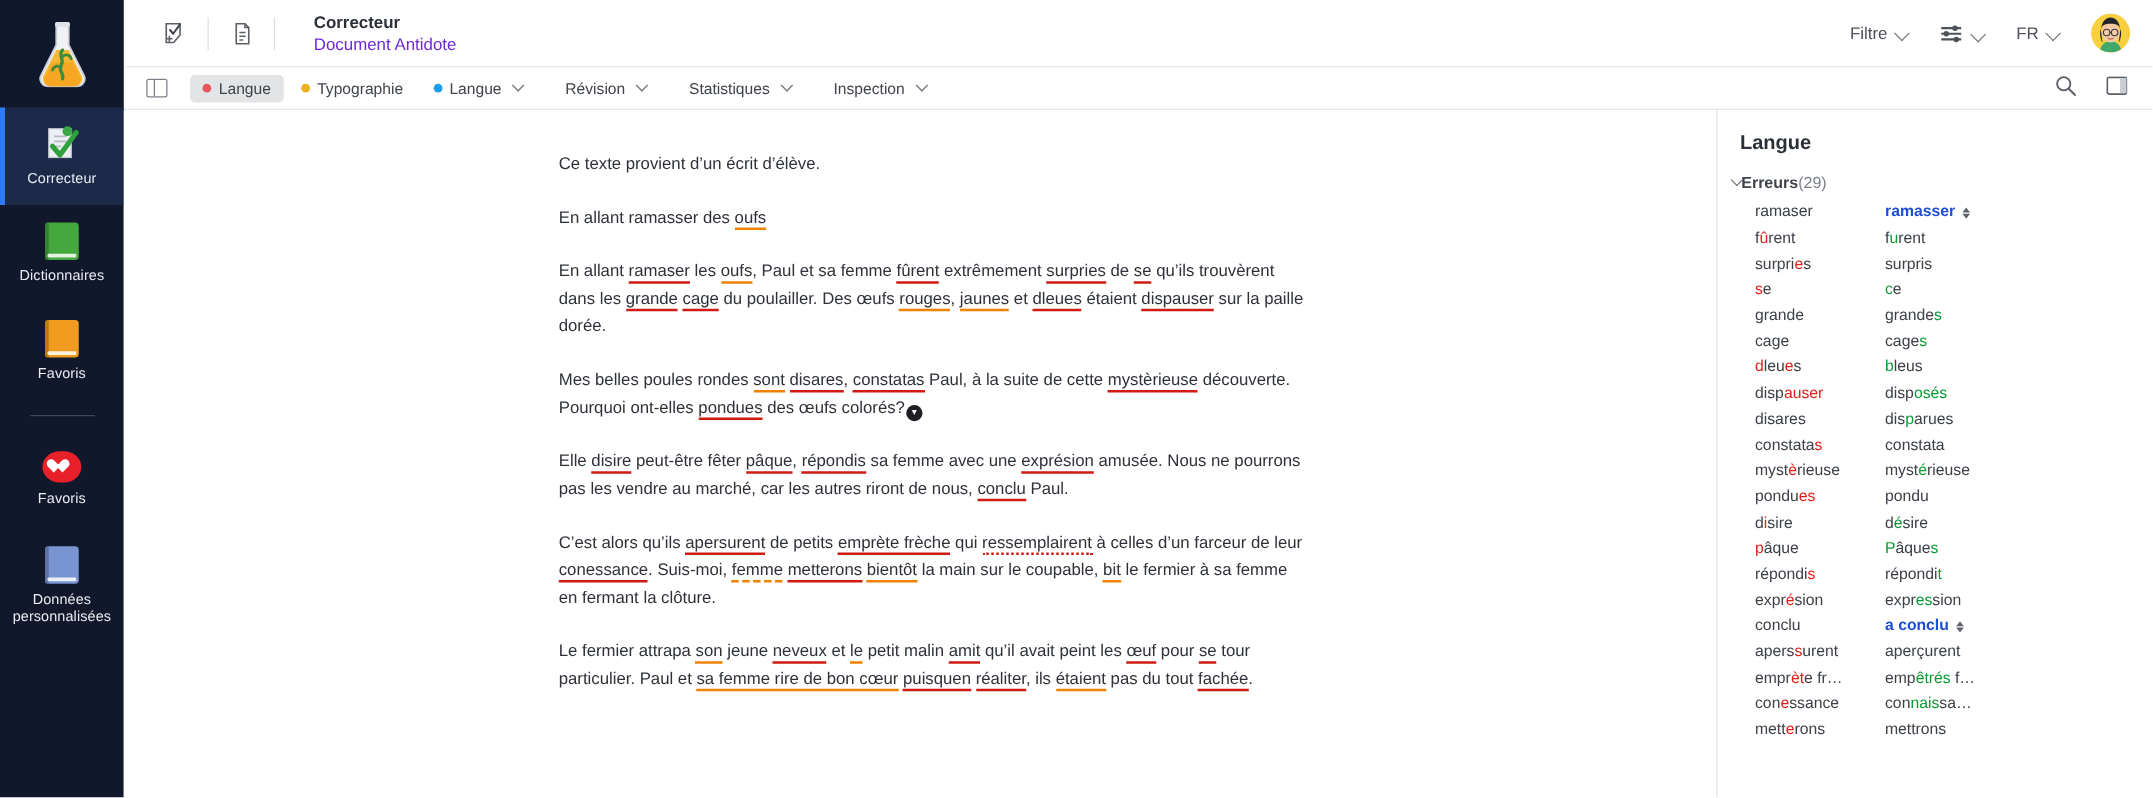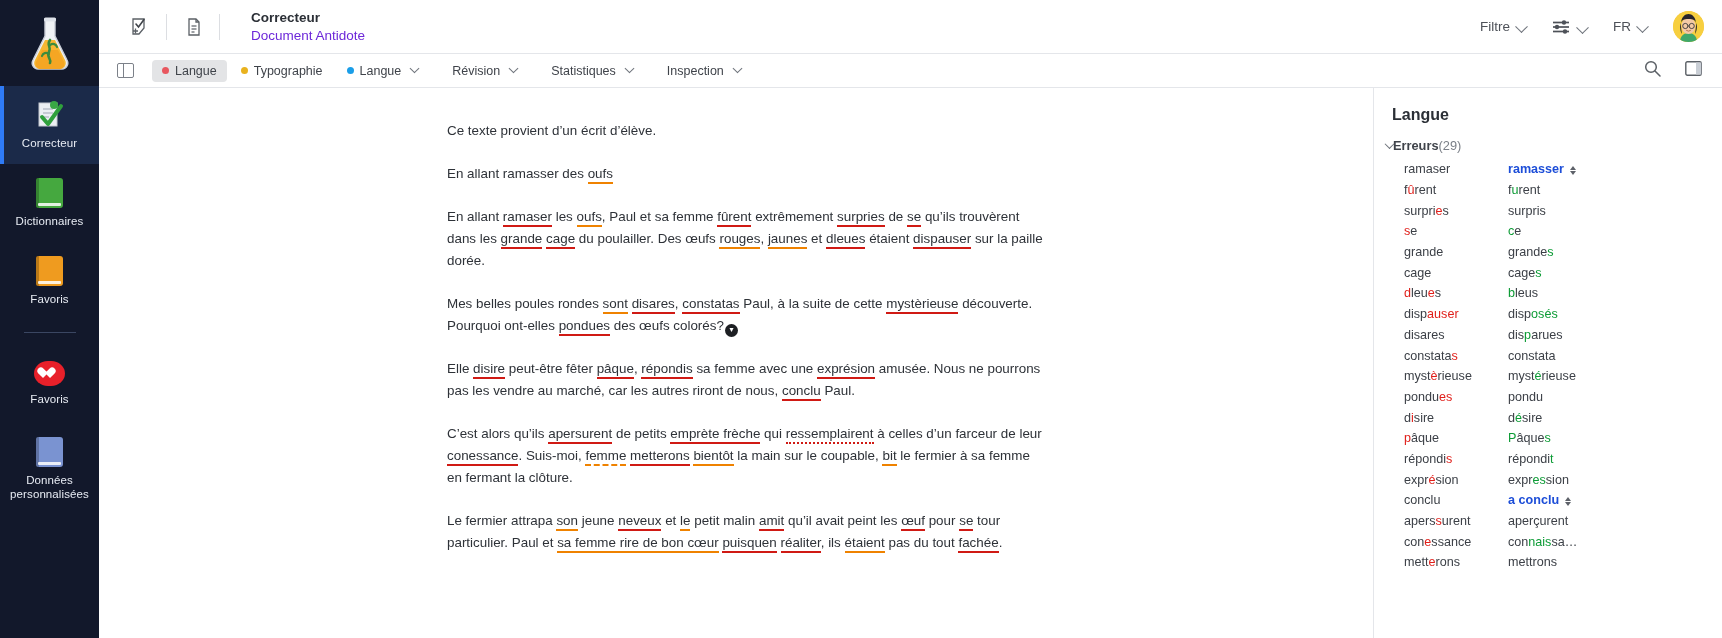--- a/index.html
+++ b/index.html
@@ -441,20 +441,24 @@
               <span class="err-to bold"><span>a conclu</span><span class="stepper">
                   <i class="up"></i>
                   <i class="down"></i>
                 </span></span>
             </div>
             <div class="err-row">
               <span class="err-from"><span>apers</span><span class="del">s</span><span>urent</span></span>
               <span class="err-to"><span>aperçurent</span></span>
             </div>
             <div class="err-row">
+              <span class="err-from"><span>empr</span><span class="del">èt</span><span>e fr…</span></span>
+              <span class="err-to"><span>emp</span><span class="add">êtrés</span><span> f…</span></span>
+            </div>
+            <div class="err-row">
               <span class="err-from"><span>con</span><span class="del">e</span><span>ssance</span></span>
               <span class="err-to"><span>con</span><span class="add">nais</span><span>sa…</span></span>
             </div>
             <div class="err-row">
               <span class="err-from"><span>mett</span><span class="del">e</span><span>rons</span></span>
               <span class="err-to"><span>mettrons</span></span>
             </div>
           </div>
       </div>
     </div>

